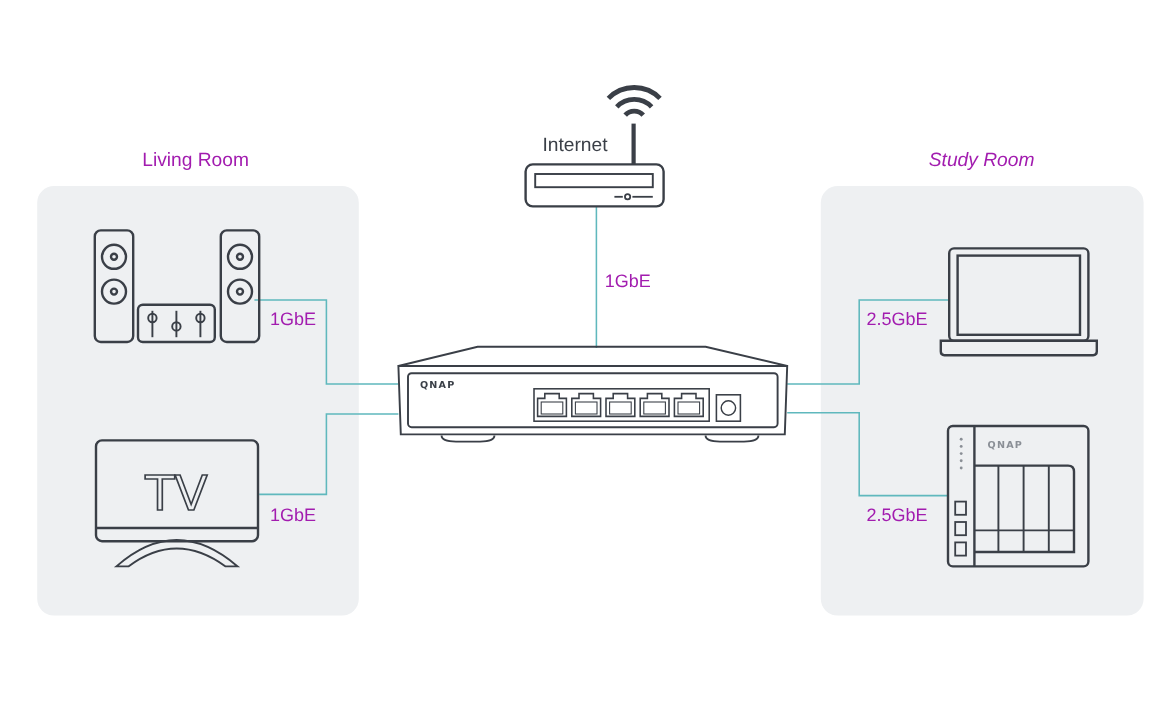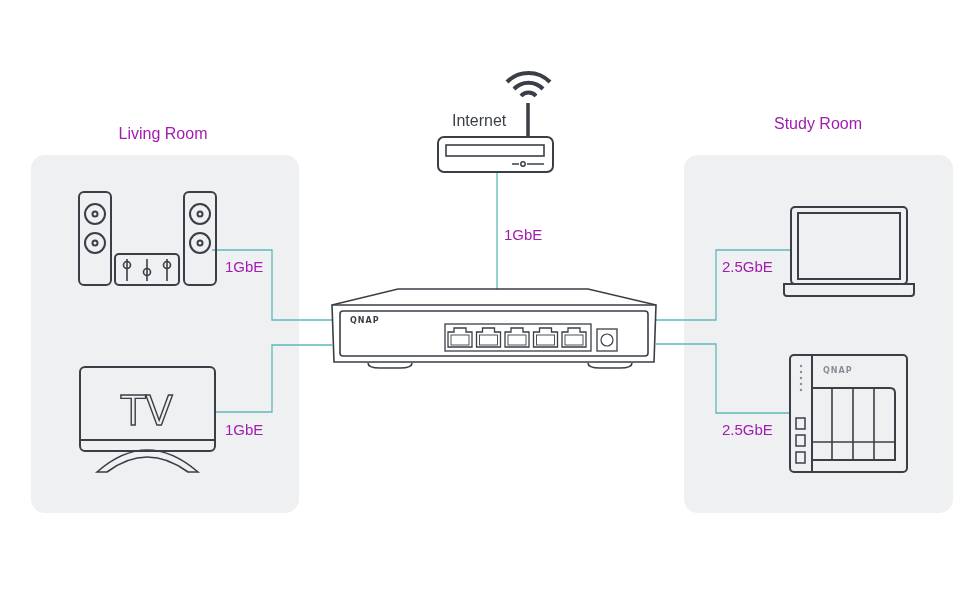--- a/index.html
+++ b/index.html
@@ -9,21 +9,21 @@
     .speed-label { position: absolute; font-size: 15px; color: #a21caf; }
     svg#diagram { position: absolute; left: 0; top: 0; }
   </style>
 </head>
 <body>
 
 <div class="room-panel" style="left:31px; top:155px; width:268px; height:358px;"></div>
 <div class="room-panel" style="left:684px; top:155px; width:269px; height:358px;"></div>
 
 <div class="room-label" style="left:63px; top:125px;">Living Room</div>
-<div class="room-label" style="left:718px; top:115px;">Study Room</div>
+<div class="room-label" style="left:718px; top:125px;font-style:italic;">Study Room</div>
 
 <svg id="diagram" width="980" height="600" viewBox="0 0 980 600">
 
   <g fill="none" stroke="#5fb8bd" stroke-width="1.3">
     <polyline points="212,250 272,250 272,320 332,320"></polyline>
     <polyline points="216,412 272,412 272,345 332,345"></polyline>
     <line x1="497" y1="172" x2="497" y2="290"></line>
     <polyline points="656,320 716,320 716,250 790,250"></polyline>
     <polyline points="656,344 716,344 716,413 790,413"></polyline>
   </g>

